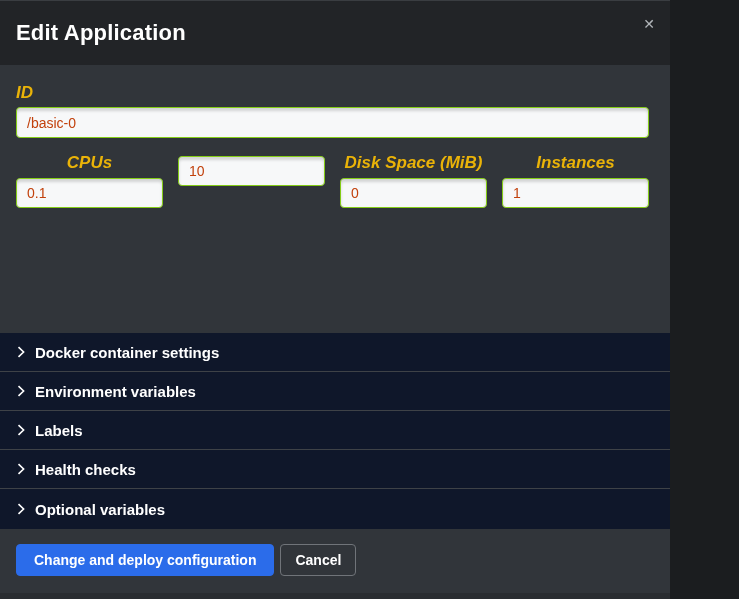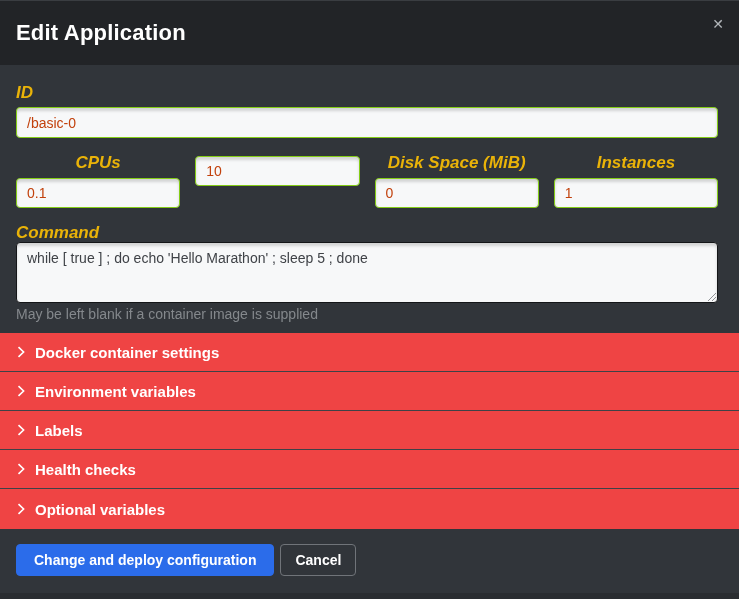--- a/index.html
+++ b/index.html
@@ -1,20 +1,20 @@
 <!DOCTYPE html>
 <html><head>
 <meta charset="utf-8">
 <style>
   * { margin:0; padding:0; box-sizing:border-box; }
   html,body { background:#1b1d1f; }
   body { font-family:"Liberation Sans", sans-serif; }
 
   .modal {
-    width:739px; height:599px;
+    width:670px; height:599px;
     background:#31353A;
     position:relative;
     overflow:hidden;
   }
 
   
   .modal-header {
     height:65px;
     background:#222427;
     border-top:1px solid #3a3d41;
@@ -104,21 +104,21 @@
     cursor:nwse-resize;
   }
   .help-text {
     margin-top:4px;
     color:#84888c;
     font-size:14px;
     line-height:14px;
   }
 
   
-  .sections { background:#ef4444; height:196px; }
+  .sections { background:#0f172a; height:196px; }
   .section-row {
     height:39px;
     display:flex;
     align-items:center;
     padding:0 16px;
     border-bottom:1px solid #3E4247;
     cursor:pointer;
   }
   .section-row:last-child { border-bottom:none; height:40px; }
   .chevron { display:flex; align-items:center; }
@@ -195,28 +195,20 @@
       <div>
         <label class="field-label">Disk Space (MiB)</label>
         <input class="text-input" type="text" value="0" style="">
       </div>
       <div>
         <label class="field-label">Instances</label>
         <input class="text-input" type="text" value="1" style="">
       </div>
     </div>
 
-    <div class="command-group">
-      <label class="field-label">Command</label>
-      <div class="textarea-wrap">
-        <textarea class="command-textarea" style="">while [ true ] ; do echo 'Hello Marathon' ; sleep 5 ; done</textarea>
-        <div class="resize-grip"></div>
-      </div>
-      <div class="help-text">May be left blank if a container image is supplied</div>
-    </div>
 
   </div>
 
   <div class="sections">
 
     <div class="section-row">
       <span class="chevron">
         <svg width="10" height="12" viewBox="0 0 10 12">
             <path d="M2.5 1.2 L7.6 6 L2.5 10.8" fill="none" stroke="#ffffff" stroke-width="1.6"></path>
           </svg>

